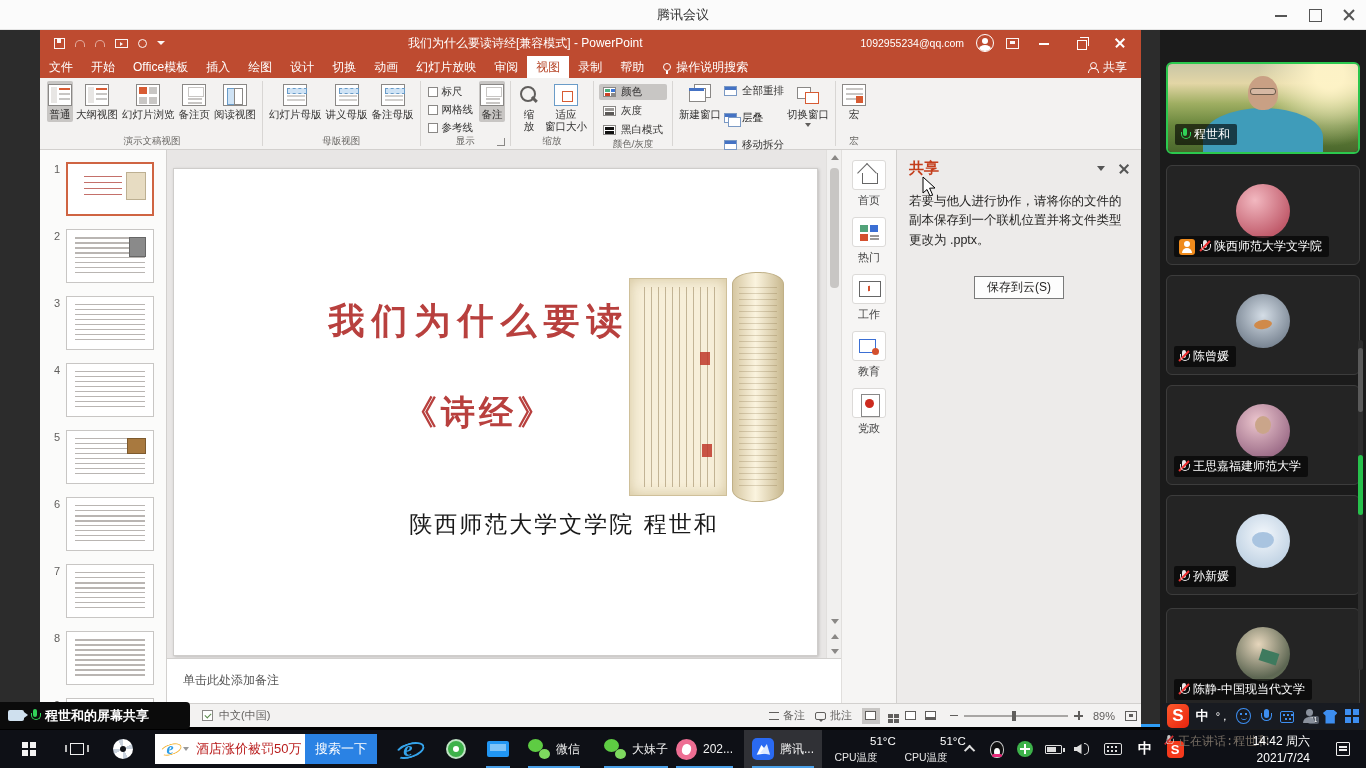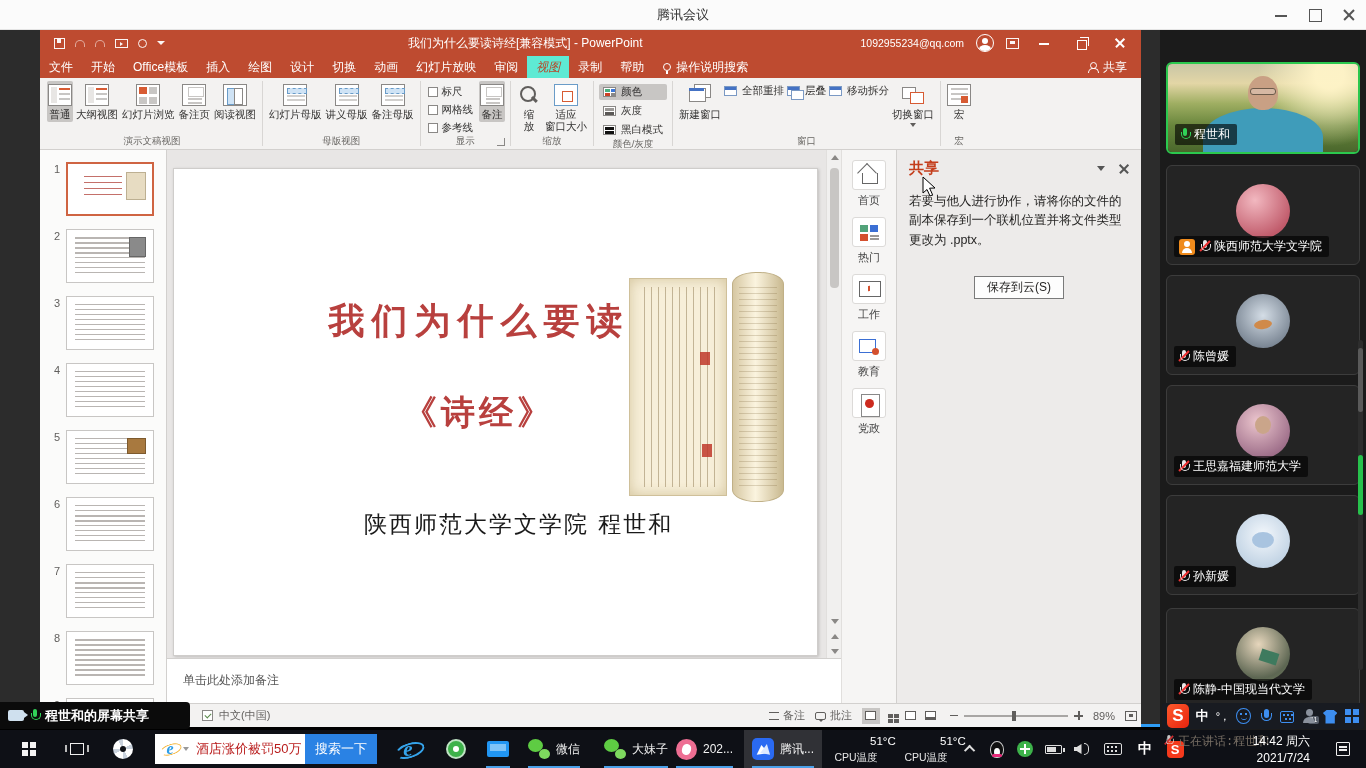--- a/index.html
+++ b/index.html
@@ -45,21 +45,21 @@
   .wc2 { width:26px; height:22px; position:relative; }
   .wc2.wc-min::before { content:''; position:absolute; left:8px; top:11px; width:10px; height:1.5px; background:#fff; }
   .wc2.wc-rest::before { content:''; position:absolute; left:8px; top:8px; width:8px; height:8px; border:1.3px solid #fff; }
   .wc2.wc-rest::after { content:''; position:absolute; left:11px; top:5px; width:8px; height:8px; border:1.3px solid #fff; border-left:none; border-bottom:none; }
   .wc2.wc-close::before, .wc2.wc-close::after { content:''; position:absolute; left:7px; top:10px; width:12px; height:1.5px; background:#fff; }
   .wc2.wc-close::before { transform:rotate(45deg); } .wc2.wc-close::after { transform:rotate(-45deg); }
 
   
   .ppt-tabs { position:absolute; left:0; top:26px; right:0; height:22px; background:#be4b30; display:flex; align-items:stretch; color:#fff; }
   .tab { padding:0 9px; font-size:12px; display:flex; align-items:center; cursor:pointer; white-space:nowrap; }
-  .tab.active { background:#5eead4; color:#b7472a;font-style:italic; }
+  .tab.active { background:#ffffff; color:#b7472a; }
   .tab-search { display:flex; align-items:center; gap:5px; padding:0 10px; font-size:12px; cursor:pointer; }
   .bulb { width:8px; height:8px; border:1.3px solid #fff; border-radius:50%; position:relative; }
   .bulb::after { content:''; position:absolute; left:2px; top:7px; width:2px; height:3px; background:#fff; }
   .tab-share { margin-left:auto; display:flex; align-items:center; gap:5px; padding:0 14px; font-size:12px; cursor:pointer; }
   .shicon { width:10px; height:10px; position:relative; }
   .shicon::before { content:''; position:absolute; left:2px; top:0; width:5px; height:5px; border:1.2px solid #fff; border-radius:50%; }
   .shicon::after { content:''; position:absolute; left:0; top:6px; width:9px; height:4px; border:1.2px solid #fff; border-bottom:none; border-radius:5px 5px 0 0; }
 
   
   .ppt-ribbon { position:absolute; left:0; top:48px; right:0; height:72px; background:#f3f2f1;
@@ -97,21 +97,21 @@
   .box { width:10px; height:10px; border:1px solid #8a8886; background:#fff; display:inline-block; }
   .launcher { position:absolute; right:0; bottom:2px; width:8px; height:8px; border-right:1.4px solid #8a8886; border-bottom:1.4px solid #8a8886; }
   .crowcol { display:flex; flex-direction:column; gap:3px; padding-top:3px; }
   .crow { display:flex; align-items:center; gap:5px; font-size:10.5px; color:#323130; padding:1px 4px; border-radius:2px; cursor:pointer; white-space:nowrap; }
   .crow.sel { background:#c8c6c4; }
   .cic { width:13px; height:10px; display:inline-block; position:relative; border:1px solid #8a8886; background:#fff; }
   .cic-color::before { content:''; position:absolute; left:1px; top:1px; width:5px; height:3px; background:#4caf7d; box-shadow:0 4px 0 #cc4125; }
   .cic-color::after { content:''; position:absolute; left:7px; top:1px; width:4px; height:3px; background:#3c78d8; box-shadow:0 4px 0 #888; }
   .cic-gray::before { content:''; position:absolute; left:1px; top:1px; width:9px; height:3px; background:#9a9896; box-shadow:0 4px 0 #5a5856; }
   .cic-bw::before { content:''; position:absolute; left:1px; top:1px; width:9px; height:3px; background:#111; box-shadow:0 4px 0 #111; }
-  .srowcol { display:flex; flex-direction:row; gap:3px; padding-top:3px; }
+  .srowcol { display:flex; flex-direction:column; gap:13px; padding-top:3px; }
   .srow { display:flex; align-items:center; gap:5px; font-size:10.5px; color:#323130; cursor:pointer; white-space:nowrap; }
   .sic { width:13px; height:10px; border:1px solid #7a99c4; background:#fff; position:relative; display:inline-block; }
   .sic::before { content:''; position:absolute; left:0; top:0; width:100%; height:3px; background:#4472c4; }
   .sic-cascade::after { content:''; position:absolute; left:3px; top:3px; width:11px; height:8px; border:1px solid #7a99c4; background:#fff; }
   .i-newwin { }
   .i-newwin::before { content:''; position:absolute; left:1px; top:4px; width:15px; height:12px; border:1px solid #8a8886; background:#fff; box-shadow:5px -4px 0 -1px #fff, 5px -4px 0 0 #8a8886; }
   .i-newwin::after { content:''; position:absolute; left:1px; top:4px; width:15px; height:3px; background:#4472c4; }
   .i-switch { }
   .i-switch::before { content:''; position:absolute; left:1px; top:3px; width:12px; height:10px; border:1px solid #8a8886; background:#fff; }
   .i-switch::after { content:''; position:absolute; left:9px; top:8px; width:12px; height:10px; border:1px solid #d75b33; background:#fff; }
@@ -134,21 +134,21 @@
   .tbox.t-title::after { content:''; position:absolute; right:6px; top:8px; width:18px; height:26px; background:#e7dcc2; border:1px solid #bdb092; }
   .tbox.t-img::after { content:''; position:absolute; right:7px; top:7px; width:15px; height:18px; background:#8a8a8a; border:1px solid #666; }
   .tbox.t-img2::after { content:''; position:absolute; right:7px; top:7px; width:17px; height:14px; background:#a8793f; border:1px solid #7d5a2e; }
 
   .canvas { position:absolute; left:127px; top:0; width:659px; bottom:45px; background:#e8e6e5; }
   .slide { position:absolute; left:6px; top:18px; width:645px; height:488px; background:#fff; border:1px solid #cfcdcb; box-shadow:1px 1px 3px rgba(0,0,0,.18); }
   .slide-title { position:absolute; left:130px; top:128px; width:350px; text-align:center;
     font-family:"DejaVu Serif", serif; font-weight:bold; color:#b8403e; }
   .stl1 { font-size:36px; letter-spacing:7px; white-space:nowrap; }
   .stl2 { font-size:34px; letter-spacing:4px; margin-top:44px; }
-  .slide-author { position:absolute; left:190px; top:340px; width:400px; 
+  .slide-author { position:absolute; left:190px; top:340px; width:400px; text-align:center;
     font-family:"DejaVu Serif", serif; font-size:23px; color:#1a1a1a; letter-spacing:2px; white-space:nowrap; }
   .book { position:absolute; left:455px; top:103px; width:155px; height:230px; }
   .bpage { position:absolute; left:0; top:6px; width:98px; height:218px; background:#f7efd9; border:1px solid #cfc09a;
     box-shadow:inset 0 0 14px rgba(150,120,50,.35); }
   .bpage::before { content:''; position:absolute; left:8px; right:8px; top:8px; bottom:8px;
     background:repeating-linear-gradient(90deg, transparent 0 6px, rgba(110,85,40,.38) 6px 7px); }
   .bpage::after { content:''; position:absolute; right:14px; bottom:38px; width:10px; height:13px; background:#c0392b;
     box-shadow:-2px -92px 0 #c0392b; opacity:.85; }
   .broll { position:absolute; right:0; top:0; width:52px; height:230px; border-radius:24px / 12px;
     background:linear-gradient(90deg,#d6c7a2,#fbf4df 45%,#c9b990); border:1px solid #c0b087; }

